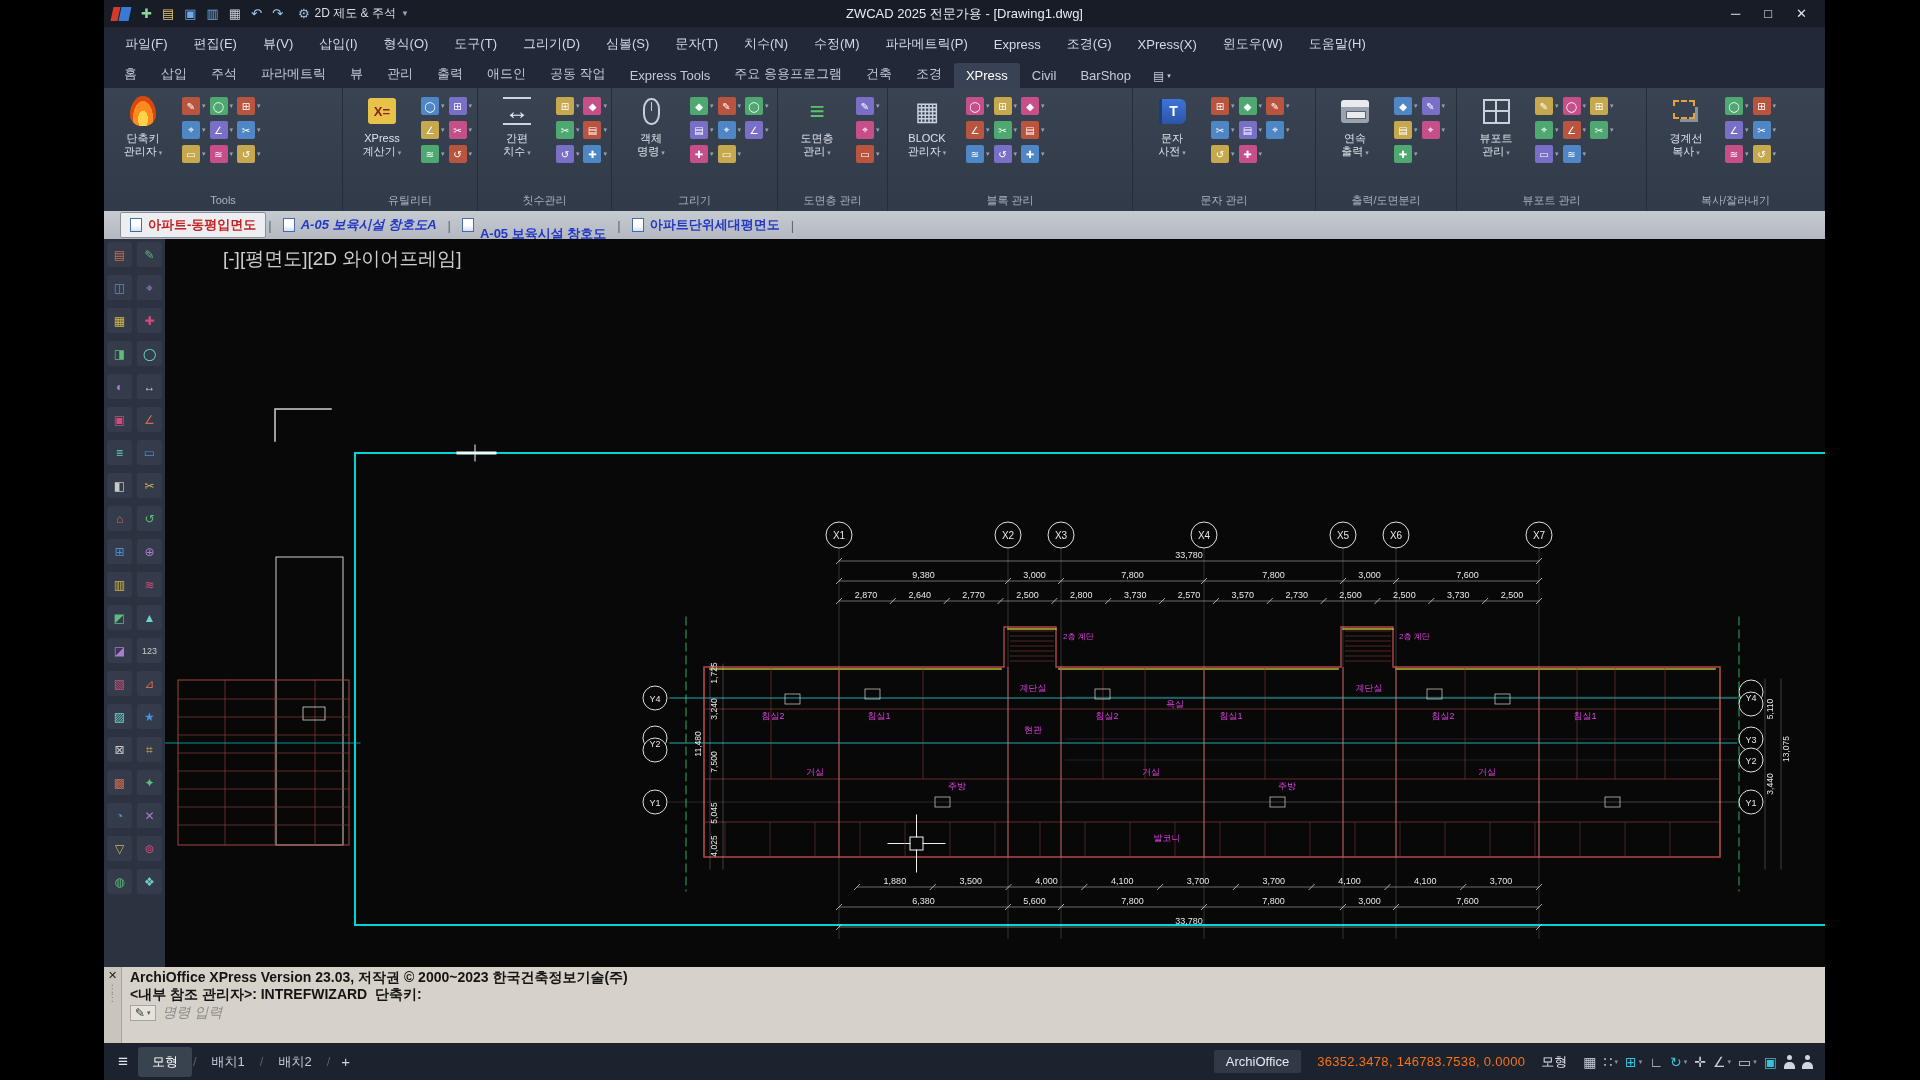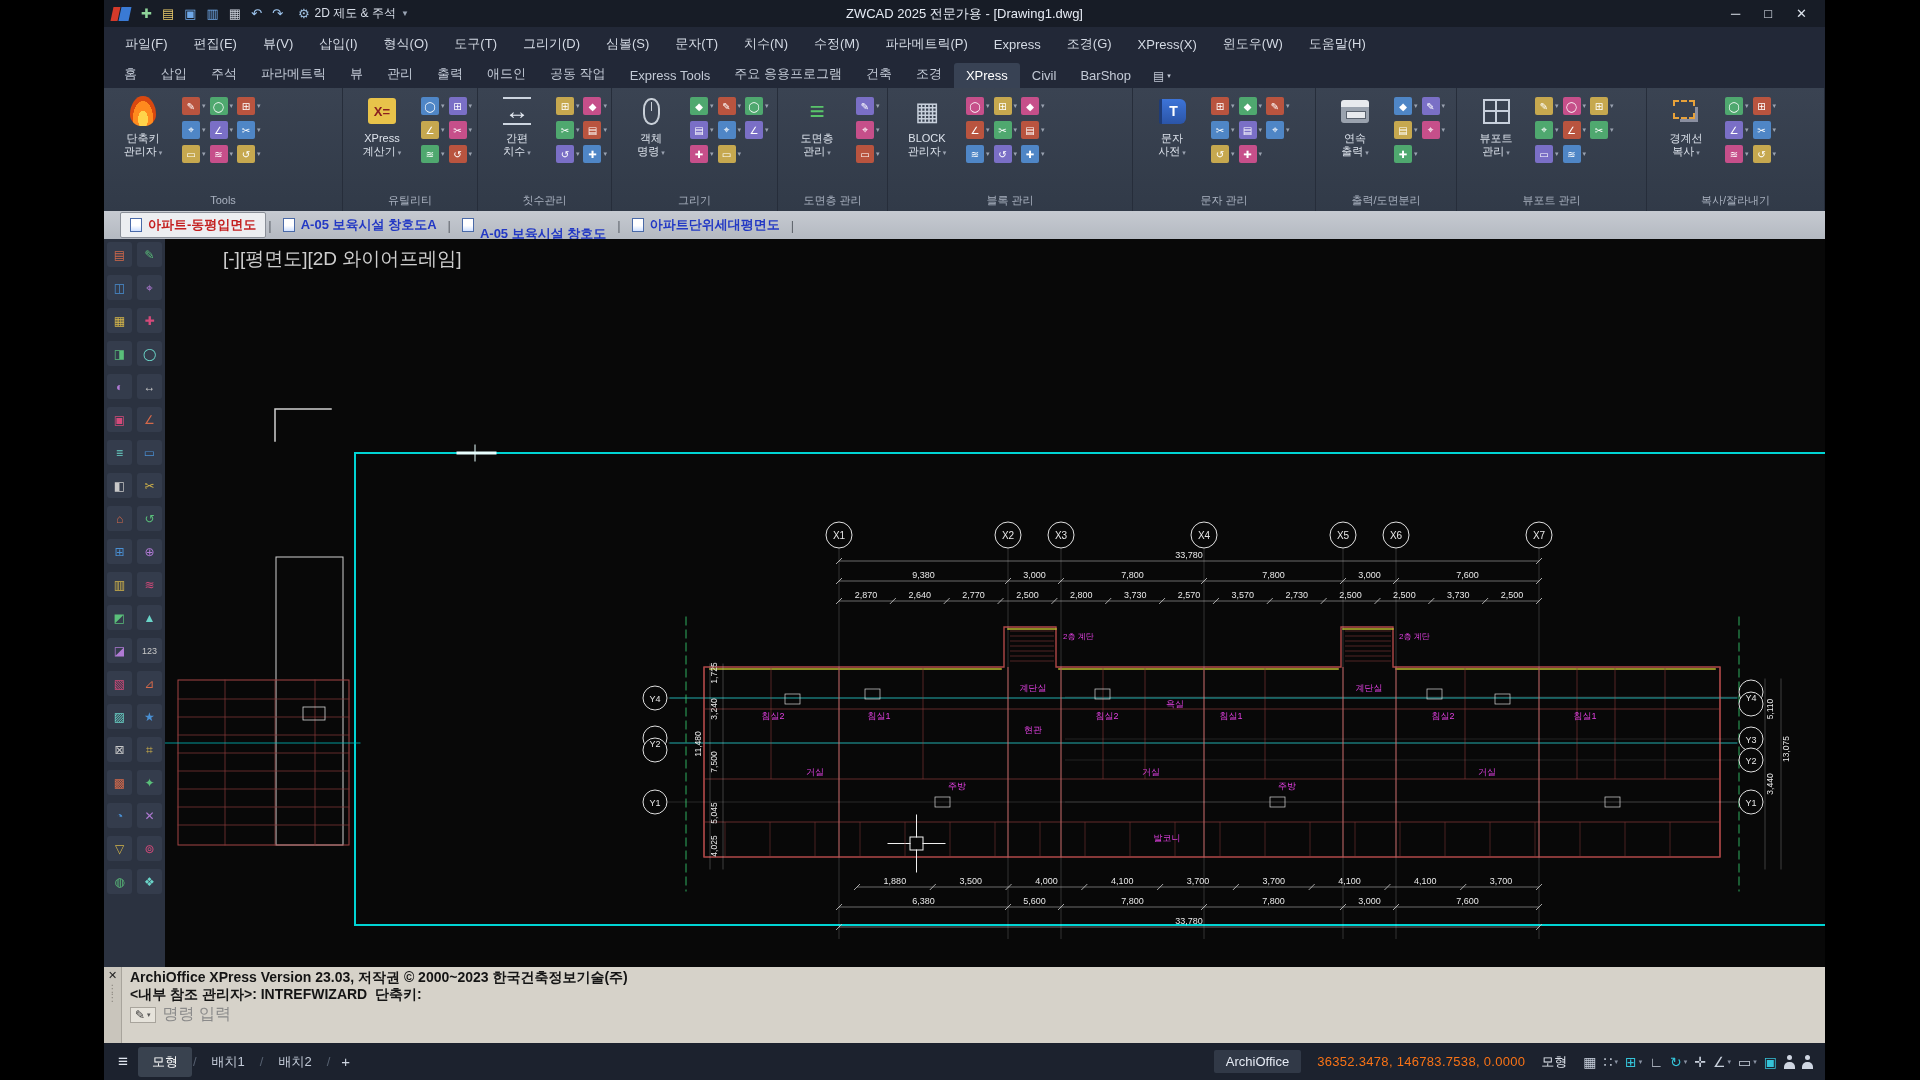--- a/index.html
+++ b/index.html
@@ -77,21 +77,21 @@
 
 .cmdline{height:76px;background:#d6d2c9;display:flex;flex:none;font-family:"DejaVu Sans Mono","Liberation Mono",monospace;}
 .cmd-grip{width:18px;background:#c9c5bc;border-right:1px solid #a8a49c;display:flex;flex-direction:column;align-items:center;padding-top:1px;gap:2px;}
 .cmd-close{font-size:11px;color:#222;line-height:14px;}
 .grip-dots{color:#8a867e;font-size:10px;line-height:9px;}
 .cmd-body{flex:1;padding:2px 8px;display:flex;flex-direction:column;}
 .cmd-line{font-size:14px;font-weight:bold;color:#141414;line-height:17px;white-space:pre;font-family:inherit;}
 .cmd-input-row{display:flex;align-items:center;gap:7px;margin-top:1px;}
 .cmd-icon{font-size:12px;color:#333;background:#e6e3db;border:1px solid #a8a49c;padding:0 4px;display:flex;align-items:center;gap:2px;}
 .cmd-icon .caret{font-size:7px;color:#555;}
-.cmd-input{font-size:16px;color:#8a8a8a;font-family:inherit;}
+.cmd-input{font-size:14px;font-style:italic;color:#8a8a8a;font-family:inherit;}
 
 
 .statusbar{height:37px;background:#1c222e;display:flex;align-items:center;color:#cfd6e2;font-size:13px;padding:0 12px;flex:none;}
 .hamburger{font-size:17px;padding:0 10px 0 2px;color:#dfe5ee;}
 .layouts{display:flex;align-items:center;}
 .ltab{padding:6px 14px;color:#c3cbd8;white-space:nowrap;}
 .ltab.active{background:#39424f;border-radius:3px;color:#fff;}
 .lsep{color:#56607080;padding:0 1px;color:#566070;}
 .add-layout{padding:0 10px;font-size:15px;color:#cfd6e2;}
 .sb-right{margin-left:auto;display:flex;align-items:center;gap:16px;}
@@ -596,21 +596,21 @@
     </div>
 
   <div class="doctabs">
       <div class="dtab active">
         <span class="dticon"></span>
         <span style="color: rgb(196, 32, 32);">아파트-동평입면도</span>
       </div>
       <span class="dsep">|</span>
       <div class="dtab">
         <span class="dticon"></span>
-        <span style="color: rgb(34, 56, 196);">A-05 보육시설 창호도A</span>
+        <span style="color: rgb(34, 56, 196); font-style: italic;">A-05 보육시설 창호도A</span>
       </div>
       <span class="dsep">|</span>
       <div class="dtab">
         <span class="dticon"></span>
         <span style="color: rgb(34, 56, 196); margin-top: 17px;">A-05 보육시설 창호도</span>
       </div>
       <span class="dsep">|</span>
       <div class="dtab">
         <span class="dticon"></span>
         <span style="color: rgb(34, 56, 196);">아파트단위세대평면도</span>

